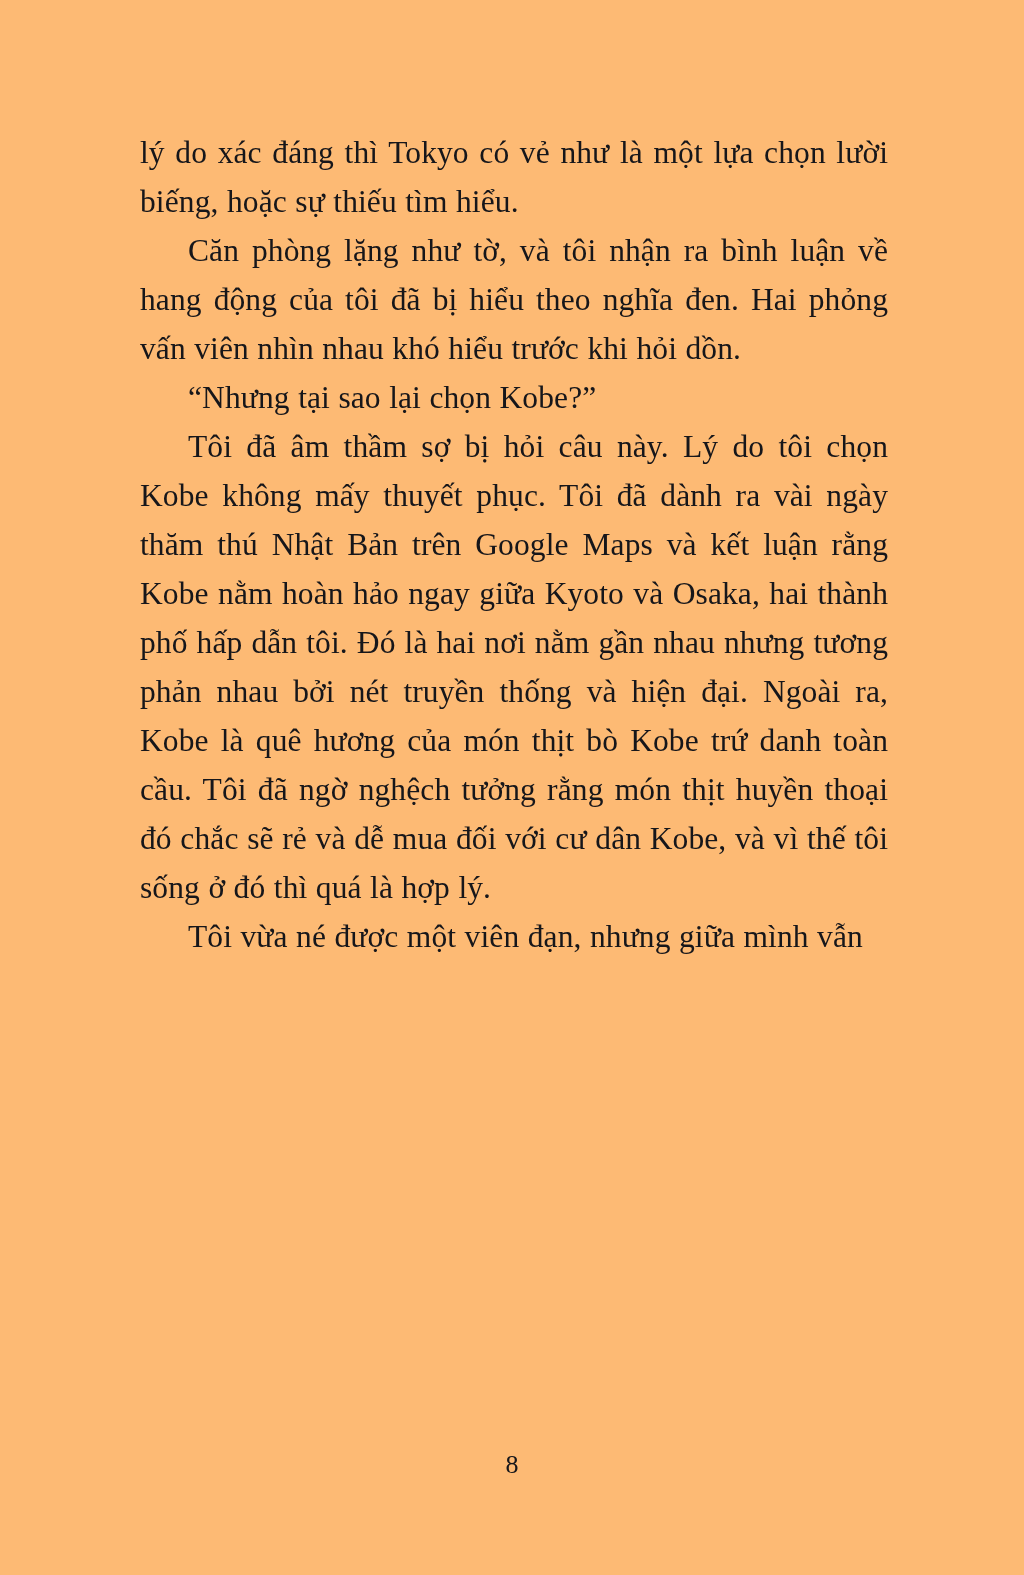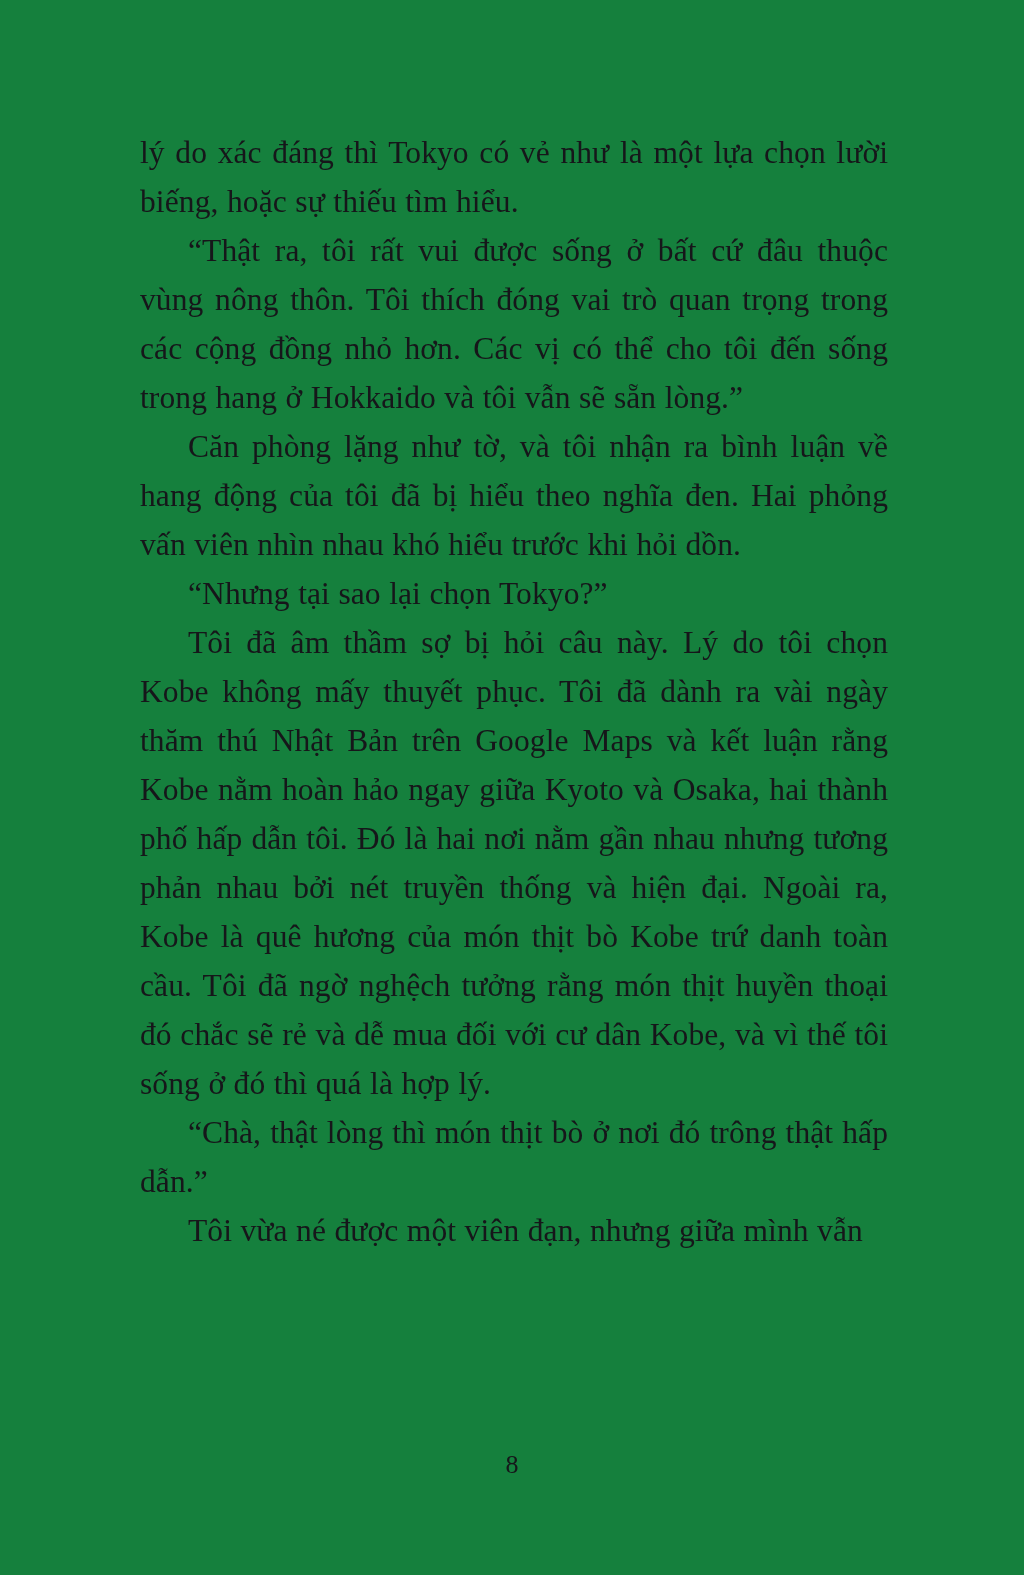--- a/index.html
+++ b/index.html
@@ -14,21 +14,21 @@
     font-family: "Liberation Serif", "DejaVu Serif", serif;
     color: #1a1a1a;
     overflow: hidden;
   }
   .page {
     position: absolute;
     left: 0;
     top: 0;
     width: 1024px;
     height: 1575px;
-    background: #15803d;
+    background: #fdba74;
   }
   .text-block {
     position: absolute;
     left: 140px;
     top: 128px;
     width: 748px;
   }
   p.para {
     margin: 0;
     font-size: 31.5px;
@@ -52,21 +52,19 @@
     color: #16161a;
     font-family: "Liberation Serif", "DejaVu Serif", serif;
   }
 </style>
 </head>
 <body>
 
 <div class="page">
   <div class="text-block">
     <p class="para">lý do xác đáng thì Tokyo có vẻ như là một lựa chọn lười biếng, hoặc sự thiếu tìm hiểu.</p>
-    <p class="para indent">“Thật ra, tôi rất vui được sống ở bất cứ đâu thuộc vùng nông thôn. Tôi thích đóng vai trò quan trọng trong các cộng đồng nhỏ hơn. Các vị có thể cho tôi đến sống trong hang ở Hokkaido và tôi vẫn sẽ sẵn lòng.”</p>
     <p class="para indent">Căn phòng lặng như tờ, và tôi nhận ra bình luận về hang động của tôi đã bị hiểu theo nghĩa đen. Hai phỏng vấn viên nhìn nhau khó hiểu trước khi hỏi dồn.</p>
-    <p class="para indent">“Nhưng tại sao lại chọn Tokyo?”</p>
+    <p class="para indent">“Nhưng tại sao lại chọn Kobe?”</p>
     <p class="para indent">Tôi đã âm thầm sợ bị hỏi câu này. Lý do tôi chọn Kobe không mấy thuyết phục. Tôi đã dành ra vài ngày thăm thú Nhật Bản trên Google Maps và kết luận rằng Kobe nằm hoàn hảo ngay giữa Kyoto và Osaka, hai thành phố hấp dẫn tôi. Đó là hai nơi nằm gần nhau nhưng tương phản nhau bởi nét truyền thống và hiện đại. Ngoài ra, Kobe là quê hương của món thịt bò Kobe trứ danh toàn cầu. Tôi đã ngờ nghệch tưởng rằng món thịt huyền thoại đó chắc sẽ rẻ và dễ mua đối với cư dân Kobe, và vì thế tôi sống ở đó thì quá là hợp lý.</p>
-    <p class="para indent">“Chà, thật lòng thì món thịt bò ở nơi đó trông thật hấp dẫn.”</p>
     <p class="para indent">Tôi vừa né được một viên đạn, nhưng giữa mình vẫn</p>
   </div>
   <div class="page-number">8</div>
 </div>
 
 </body></html>

